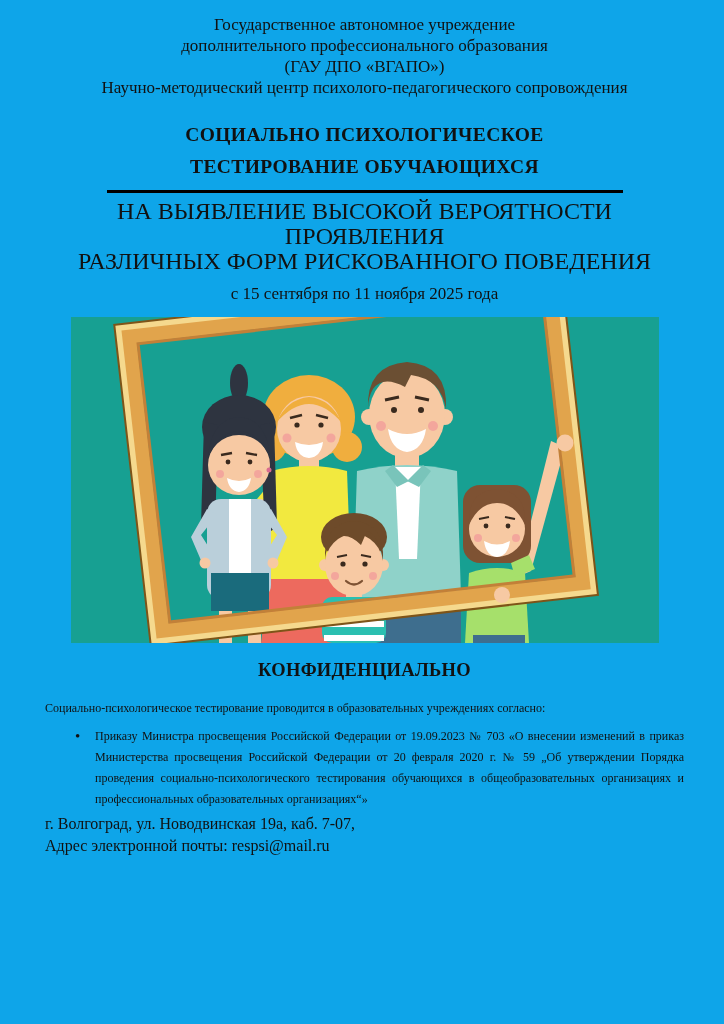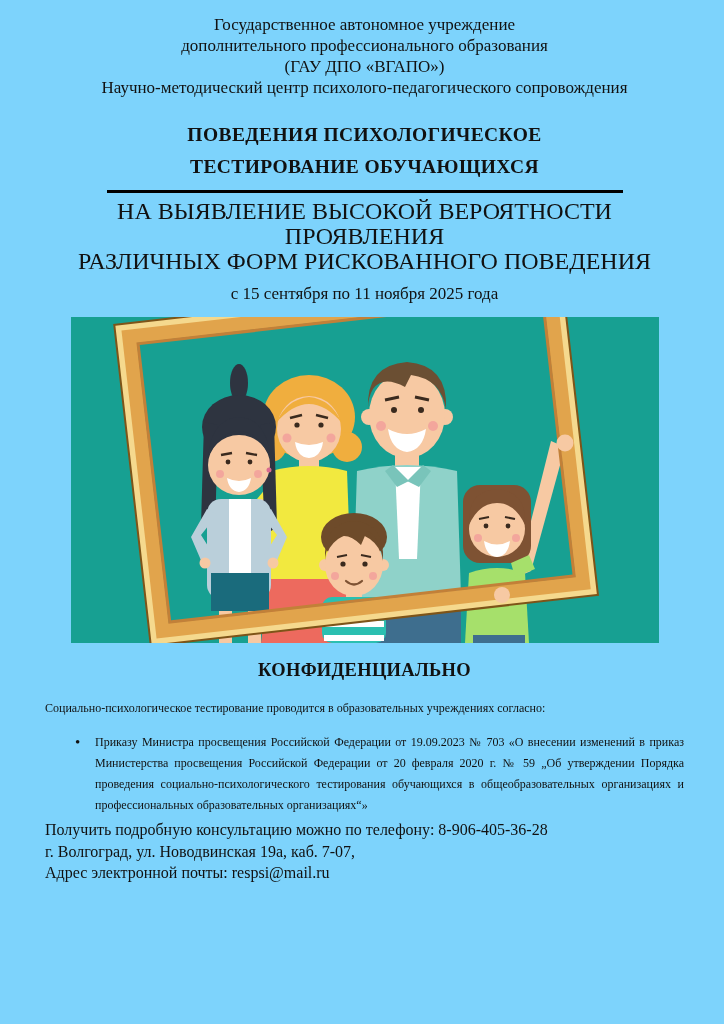--- a/index.html
+++ b/index.html
@@ -2,21 +2,21 @@
 <html style="--c-bg: #17A092; --c-frameOutline: #7E5418; --c-frameLight: #F5D98E; --c-frameMid: #E1A44C; --c-frameShadow: #C28038; --c-skin: #F7C9A3; --c-blush: #F2A09B; --c-hairBlack: #2E3440; --c-hairBlonde: #F0AE3E; --c-hairDad: #6B4F33; --c-hairBoy: #6E4B2A; --c-hairGirl: #7E5233; --c-dadShirt: #8FD2C9; --c-dadCollar: #79C4BA; --c-momTop: #F2E93F; --c-momSkirt: #ED6A5E; --c-cardigan: #BACFDA; --c-shorts: #1A6B7C; --c-boyStripe: #2BBFB0; --c-greenShirt: #A6E06B; --c-pants: #3E6E8E; --c-tiePink: #D96B8F; --c-white: #FFFFFF; --c-features: #3A2A1E;"><head>
 <meta charset="utf-8">
 <style>
   * { margin: 0; padding: 0; box-sizing: border-box; }
   html, body { background: #888; }
   .page {
     position: relative;
     width: 724px;
     height: 1024px;
     margin: 0 auto;
-    background: #7dd3fc;
+    background: #0ea5e9;
     font-family: "Liberation Serif", "DejaVu Serif", serif;
     color: #111;
     overflow: hidden;
     padding: 14px 40px 0 45px;
   }
   .org-header { text-align: center; font-size: 17px; line-height: 21px; }
   .org-header div { white-space: nowrap; }
   .main-title {
     text-align: center; font-weight: bold; font-size: 19.5px;
     line-height: 32px; margin-top: 21px; letter-spacing: 0.4px;
@@ -33,21 +33,21 @@
   .blank-line {
     display: inline-block; width: 97px; border-bottom: 1.6px solid #000;
     height: 14px; vertical-align: baseline; margin-left: -1px;
   }
   .confidential {
     text-align: center; font-weight: bold; font-size: 18.5px;
     margin-top: 17px; letter-spacing: 0.3px;
   }
   .body-text { font-size: 12px; line-height: 21px; margin-top: 17px; }
   .intro-line { text-align: justify; }
-  ul.regulations { list-style: none; margin-top: 13px; }
+  ul.regulations { list-style: none; margin-top: 7px; }
   ul.regulations li {
     position: relative; margin-left: 50px; padding-left: 0;
     text-align: justify; line-height: 21px; margin-top: 3px;
   }
   ul.regulations li::before {
     content: "\2022"; position: absolute; left: -20px; top: 0;
     font-size: 15px;
   }
   .footer-lines { font-size: 16px; line-height: 21.5px; margin-top: 3px; }
 </style>
@@ -57,21 +57,21 @@
 <div class="page">
 
   <div class="org-header">
     <div>Государственное автономное учреждение</div>
     <div>дополнительного профессионального образования</div>
     <div>(ГАУ ДПО «ВГАПО»)</div>
     <div>Научно-методический центр психолого-педагогического сопровождения</div>
   </div>
 
   <div class="main-title">
-    <div>ПОВЕДЕНИЯ ПСИХОЛОГИЧЕСКОЕ</div>
+    <div>СОЦИАЛЬНО ПСИХОЛОГИЧЕСКОЕ</div>
     <div>ТЕСТИРОВАНИЕ ОБУЧАЮЩИХСЯ</div>
   </div>
 
   <hr class="title-rule">
 
   <div class="subtitle">
     <div>НА ВЫЯВЛЕНИЕ ВЫСОКОЙ ВЕРОЯТНОСТИ ПРОЯВЛЕНИЯ</div>
     <div>РАЗЛИЧНЫХ ФОРМ РИСКОВАННОГО ПОВЕДЕНИЯ</div>
   </div>
 
@@ -202,18 +202,17 @@
   <div class="confidential">КОНФИДЕНЦИАЛЬНО</div>
 
   <div class="body-text">
     <div class="intro-line">Социально-психологическое тестирование проводится в образовательных учреждениях согласно:</div>
     <ul class="regulations">
       <li>Приказу Министра просвещения Российской Федерации от 19.09.2023 № 703 «О внесении изменений в приказ Министерства просвещения Российской Федерации от 20 февраля 2020 г. № 59 „Об утверждении Порядка проведения социально-психологического тестирования обучающихся в общеобразовательных организациях и профессиональных образовательных организациях“»</li>
     </ul>
   </div>
 
   <div class="footer-lines">
-    <div>Получить подробную консультацию можно по телефону: 8-906-405-36-28</div>
     <div>г. Волгоград, ул. Новодвинская 19а, каб. 7-07,</div>
     <div>Адрес электронной почты: respsi@mail.ru</div>
   </div>
 
 </div>
 
 </body></html>

